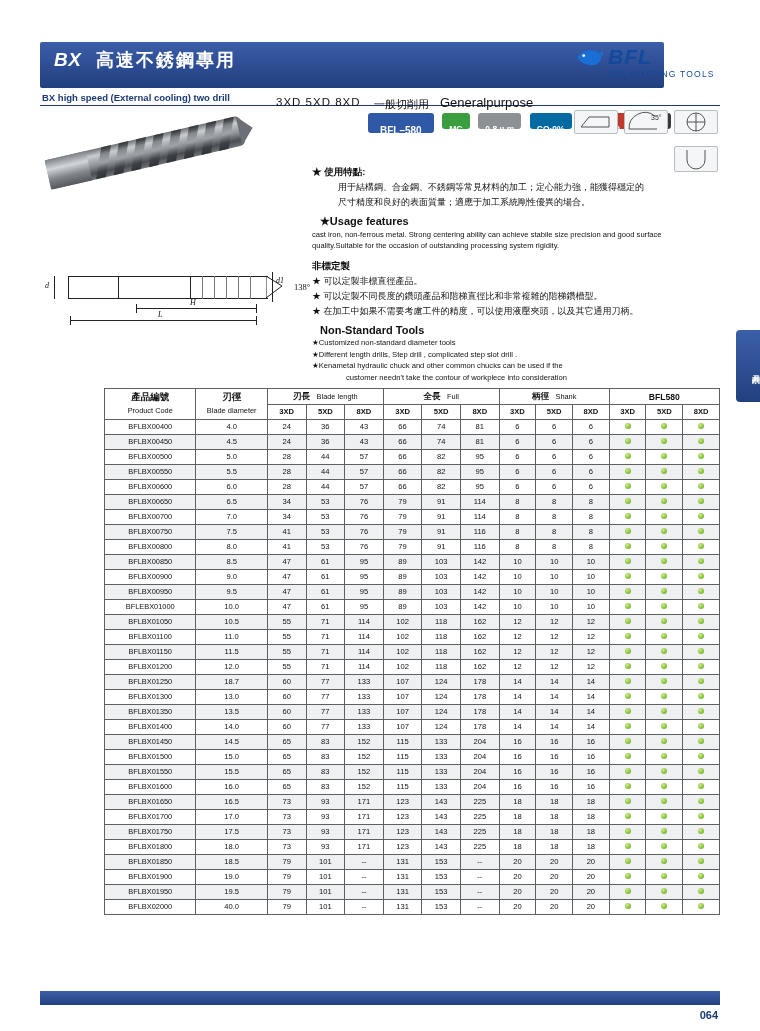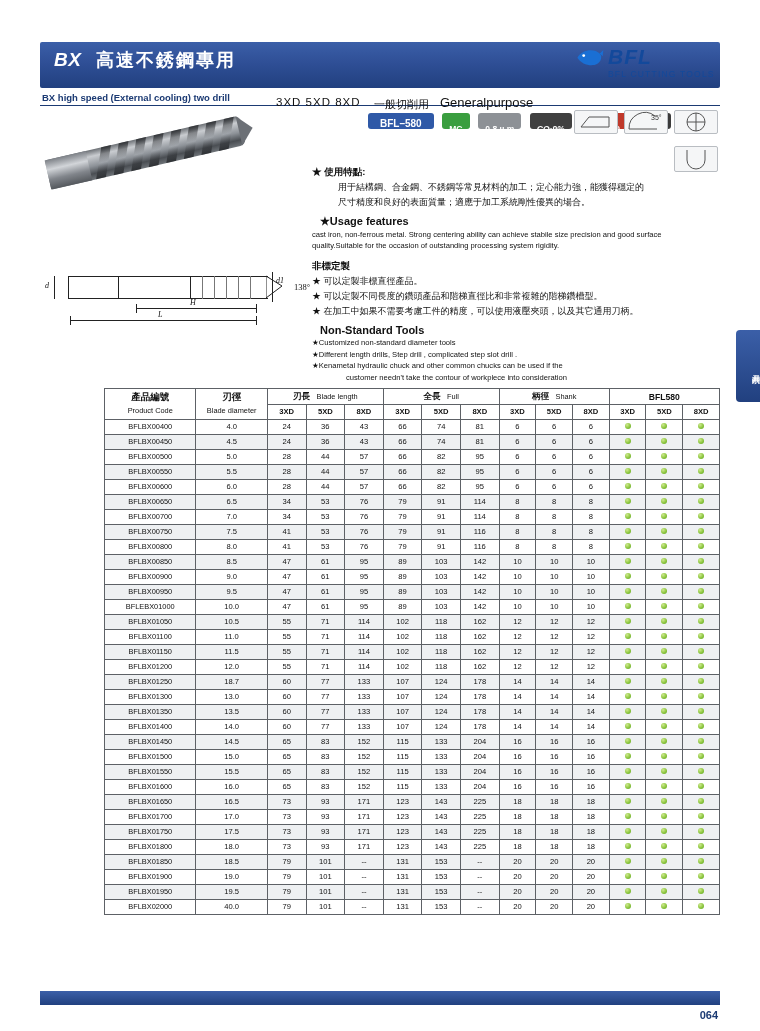--- a/index.html
+++ b/index.html
@@ -9,21 +9,21 @@
     background: #ffffff;
     font-family: "Liberation Sans", sans-serif;
     color: #111;
     position: relative;
     overflow: hidden;
   }
   .page { position: relative; width:760px; height:1031px; }
 
   
   .header-band {
-    position:absolute; left:40px; top:42px; width:680px; height:46px;
+    position:absolute; left:40px; top:42px; width:624px; height:46px;
     background: linear-gradient(to bottom, #3b5fa8 0%, #2f4f96 45%, #21407f 100%);
     border-radius:2px;
   }
   .header-band .bx {
     position:absolute; left:14px; top:7px; color:#fff;
     font-size:19px; font-weight:bold; font-style:italic; letter-spacing:0.5px;
   }
   .header-band .cn {
     position:absolute; left:56px; top:6px; color:#fff;
     font-size:18px; font-weight:bold; letter-spacing:2px;
@@ -84,24 +84,24 @@
   
   .xd-line { position:absolute; left:276px; top:96px; font-size:11.5px; font-weight:normal; color:#111; letter-spacing:1px;}
   .gp-cn { position:absolute; left:374px; top:97px; font-size:11px; color:#111; }
   .gp-en { position:absolute; left:440px; top:95px; font-size:13px; color:#111; }
 
   .badge-row { position:absolute; left:368px; top:113px; height:16px; }
   .bdg {
     display:inline-block; height:16px; line-height:16px; padding:8px 7px; margin-right:4px;
     border-radius:3px; color:#fff; font-size:8.5px; font-weight:bold; vertical-align:top;
   }
-  .bdg.blue { background:#2f59a7; padding:3px 12px; font-size:10px; }
+  .bdg.blue { background:#2f59a7; padding:10px 12px; font-size:10px; }
   .bdg.green { background:#3a9e3f; }
   .bdg.grey { background:#8d9196; }
-  .bdg.darkgreen { background:#404040;font-style:italic; }
+  .bdg.darkgreen { background:#0369a1; }
   .bdg.red { background:#c0392b; }
   .bdg.black { background:#3b3b3b; }
 
   
   .icobox {
     position:absolute; border:1px solid #b9bdc2; background:#f5f6f7; border-radius:2px;
   }
 
   
   .feat { position:absolute; left:312px; top:166px; width:400px; }

